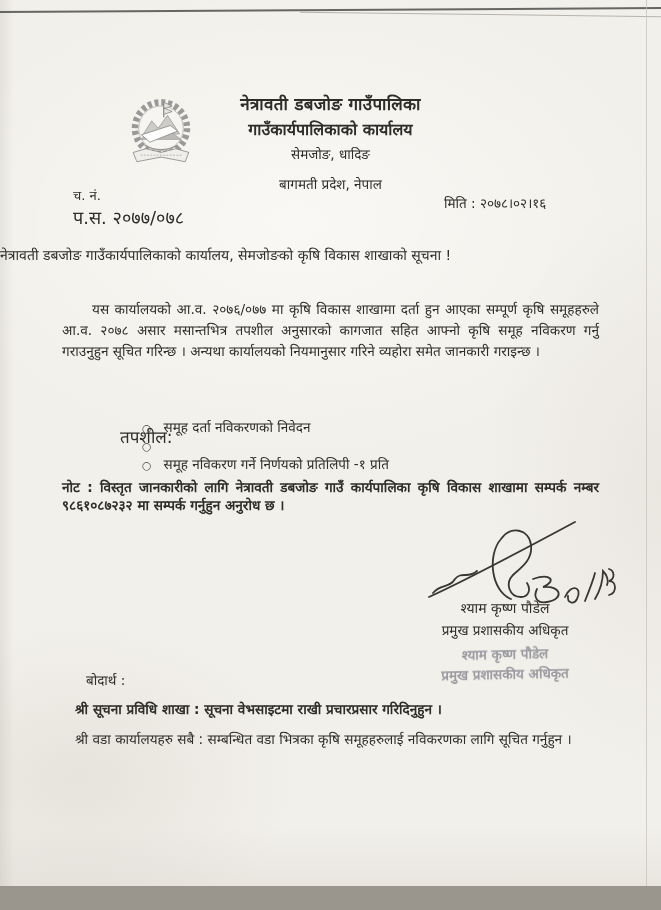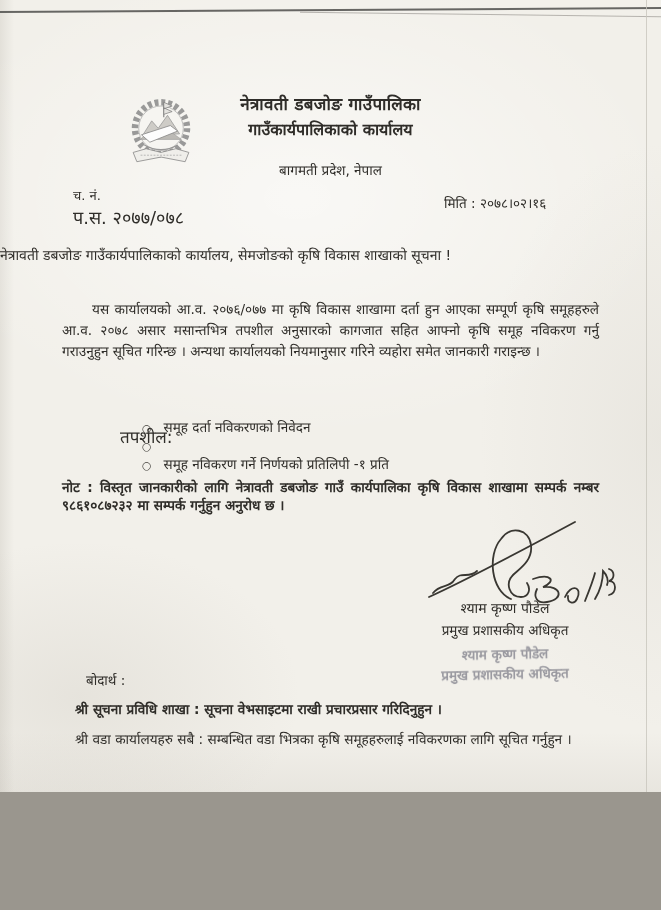--- a/index.html
+++ b/index.html
@@ -1,20 +1,20 @@
 <!DOCTYPE html>
 <html><head>
 <meta charset="utf-8">
 <style>
   html, body { margin:0; padding:0; }
   body { background:#9a968e; font-family:"DejaVu Sans", sans-serif; }
 
   .page {
     position:relative;
-    width:661px; height:792px;
+    width:661px; height:886px;
     margin:0 auto;
     color:#2f2d29;
     overflow:hidden;
     background-color:#f2f0ea;
     background-image:
       radial-gradient(340px 240px at 12% 88%, rgba(176,170,158,.18), transparent 65%),
       radial-gradient(260px 420px at 100% 55%, rgba(180,175,165,.14), transparent 70%),
       radial-gradient(500px 320px at 45% 25%, rgba(255,255,255,.55), transparent 75%),
       linear-gradient(90deg, rgba(165,160,150,.20), transparent 14px),
       linear-gradient(0deg, rgba(180,175,166,.16), transparent 60px);
@@ -34,21 +34,21 @@
   }
 
   .emblem { position:absolute; left:114px; top:93px; width:94px; height:78px;
             filter:blur(.3px); opacity:.88; }
   .emblem svg { width:100%; height:100%; }
 
   .lh-text { position:absolute; left:0; top:92px; width:661px; text-align:center; }
   .lh-line1 { font-size:17px; font-weight:bold; letter-spacing:.3px; }
   .lh-line2 { font-size:16px; font-weight:bold; margin-top:3px; }
   .lh-line3 { font-size:13.5px; margin-top:5px; }
-  .lh-line4 { font-size:13.5px; margin-top:21px; }
+  .lh-line4 { font-size:13.5px; margin-top:12px; }
 
   .ref-label  { position:absolute; left:73px;  top:186px; font-size:13px; }
   .date-line  { position:absolute; left:444px; top:194px; font-size:13.5px; }
   .dispatch   { position:absolute; left:73px;  top:205px; font-size:18px; }
 
   .subject { position:absolute; left:0; top:245px; width:661px;
              font-size:14px; }
 
   .body-par { position:absolute; left:62px; top:299px; width:537px; margin:0;
               font-size:13.6px; line-height:21px; text-align:justify;
@@ -103,20 +103,21 @@
       <path d="M53,10 L62,14 L53,17 Z M53,16 L62,20 L53,23 Z" fill="#e2e1dd" stroke="#6f6f6f" stroke-width="0.8"></path>
       <path d="M32,56 Q50,66 68,56" fill="none" stroke="#8a8a8a" stroke-width="1.2"></path>
       <path d="M20,64 L34,60 L50,64 L66,60 L80,64 L76,74 L50,69 L24,74 Z" fill="#efeeea" stroke="#7c7c7c" stroke-width="0.9"></path>
       <path d="M28,67 L72,67" stroke="#9a9a9a" stroke-width="0.8" stroke-dasharray="2 1.5" fill="none"></path>
     </svg>
   </div>
 
   <header class="lh-text">
     <div class="lh-line1">नेत्रावती डबजोङ गाउँपालिका</div>
     <div class="lh-line2">गाउँकार्यपालिकाको कार्यालय</div>
+    <div class="lh-line3">सेमजोङ, धादिङ</div>
     <div class="lh-line4">बागमती प्रदेश, नेपाल</div>
   </header>
 
   <div class="ref-label">च. नं.</div>
   <div class="date-line">मिति : २०७८।०२।१६</div>
   <div class="dispatch">प.स. २०७७/०७८</div>
 
   <div class="subject">नेत्रावती डबजोङ गाउँकार्यपालिकाको कार्यालय, सेमजोङको कृषि विकास शाखाको सूचना !</div>
 
   <p class="body-par">यस कार्यालयको आ.व. २०७६/०७७ मा कृषि विकास शाखामा दर्ता हुन आएका सम्पूर्ण कृषि समूहहरुले आ.व. २०७८ असार मसान्तभित्र तपशील अनुसारको कागजात सहित आफ्नो कृषि समूह नविकरण गर्नु गराउनुहुन सूचित गरिन्छ । अन्यथा कार्यालयको नियमानुसार गरिने व्यहोरा समेत जानकारी गराइन्छ ।</p>

